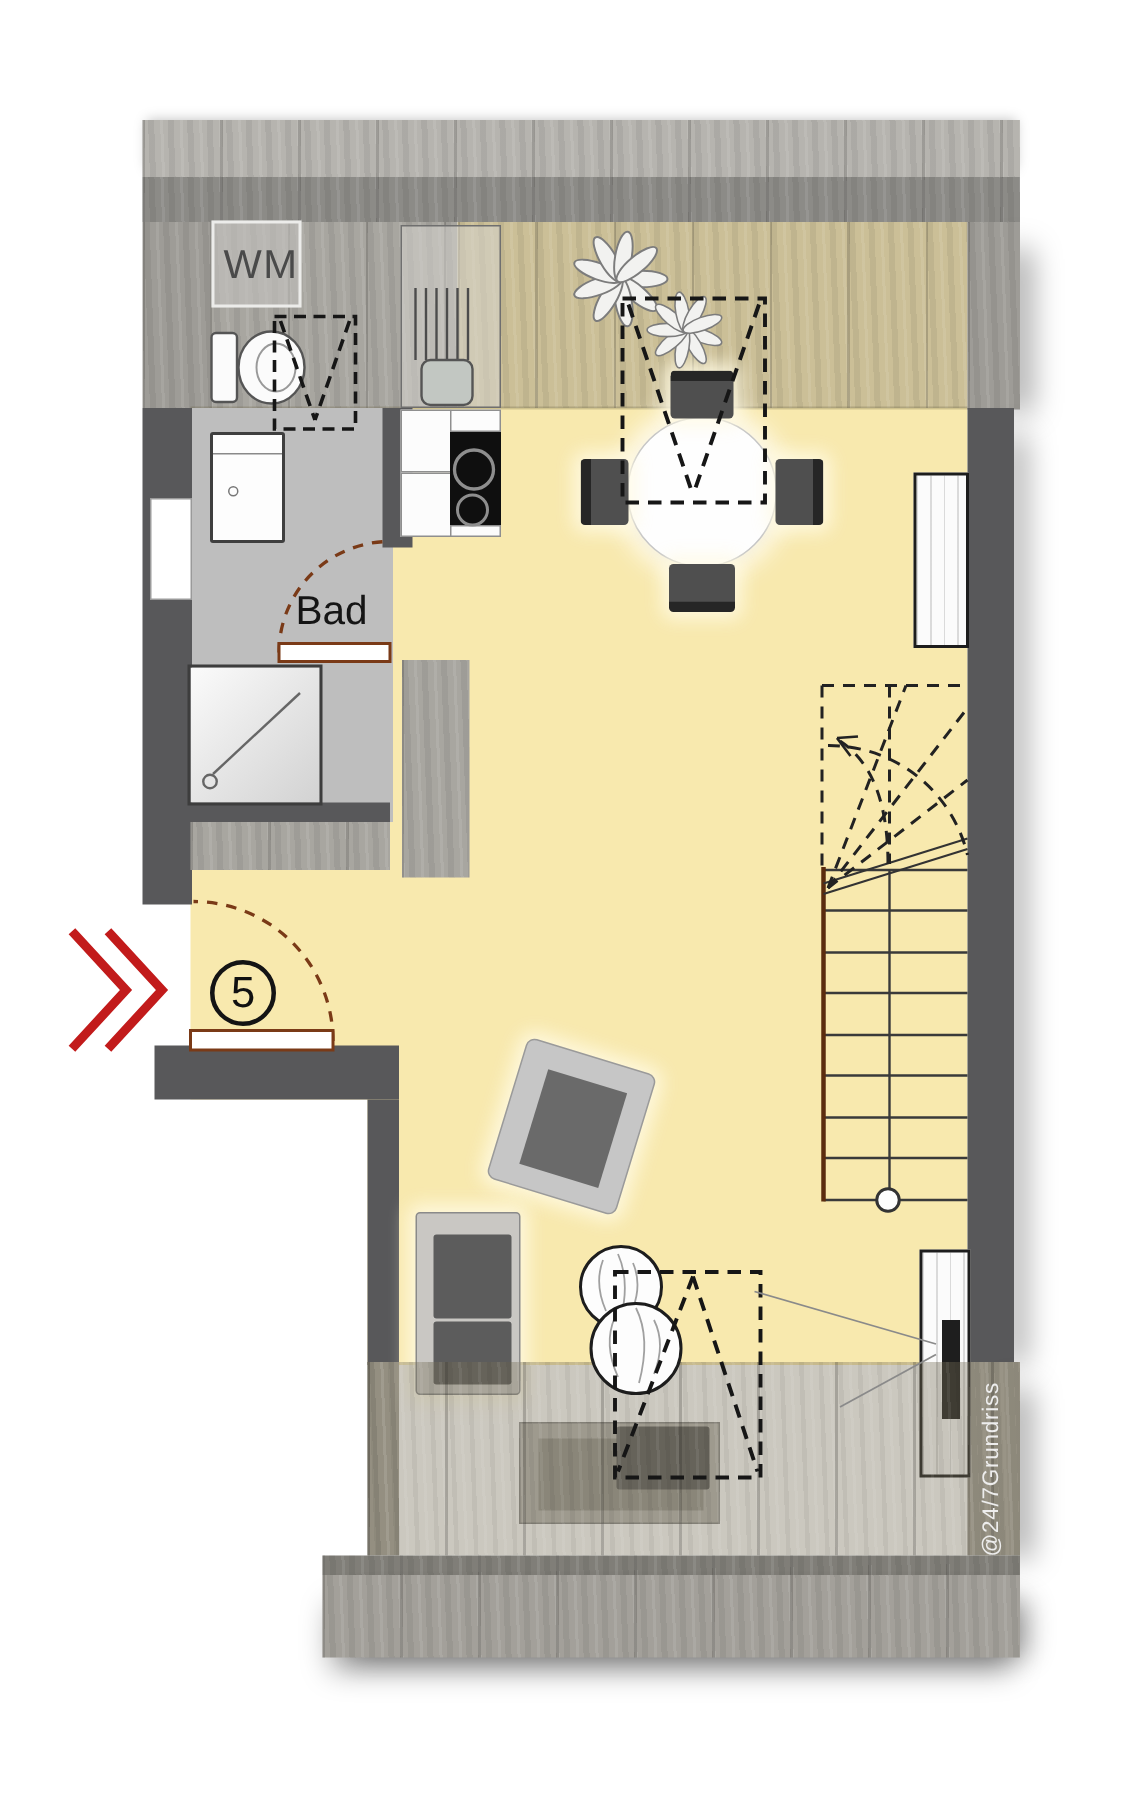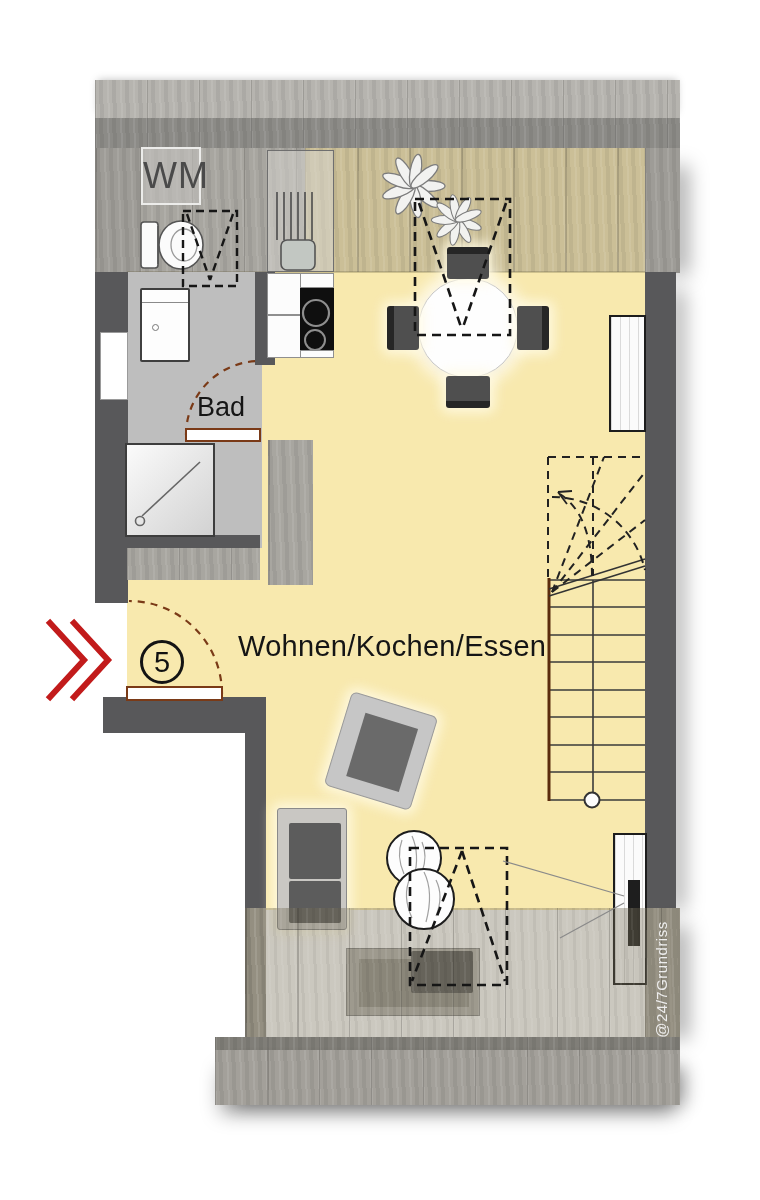--- a/index.html
+++ b/index.html
@@ -21,22 +21,22 @@
   .floor-main{background:#f8e9ae;}
   .floor-bath{background:#bebebe;}
   .wall{background:#58585a;}
   .wall-right-shadow{box-shadow:16px 10px 20px -8px rgba(0,0,0,.35);}
   .white-cut{background:#ffffff;}
   .slope-overlay{background-color:rgba(118,110,86,.38);
       background-image:repeating-linear-gradient(90deg, rgba(30,28,25,.22) 0 1.5px, rgba(0,0,0,0) 1.5px 52px),
       repeating-linear-gradient(88deg, rgba(255,255,255,.07) 0 2px, rgba(0,0,0,0) 2px 6px, rgba(0,0,0,.05) 6px 9px, rgba(0,0,0,0) 9px 13px);}
   .seam{background:rgba(100,92,60,.28);}
   
-  .wm-box{background:rgba(196,194,190,.62);border:2.5px solid #ececea;display:flex;align-items:center;justify-content:flex-start;
-          color:#4a4a4a;font-size:36px;letter-spacing:1px;}
+  .wm-box{background:rgba(196,194,190,.62);border:2.5px solid #ececea;display:flex;align-items:center;justify-content:flex-end;
+          color:#4a4a4a;font-size:27px;letter-spacing:1px;}
   .window{background:#ffffff;border:1px solid #9a9a9a;}
   .sink-cab{background:#fdfdfd;border:2px solid #3f3f3f;border-radius:2px;}
   .sink-knob{width:7px;height:7px;border-radius:50%;border:1.5px solid #777;left:10px;top:34px;}
   .sink-line{left:0;right:0;top:12px;height:0;border-top:1.3px solid #8a8a8a;}
   .shower{background:linear-gradient(135deg,#fbfbfb 0%,#e8e8e8 45%,#d2d2d2 100%);border:2.5px solid #3d3d3d;}
   .counter-upper{background:rgba(214,212,206,.55);border:1.5px solid #6f6f6f;}
   .cab{background:#fcfcfc;border:1.5px solid #8f8f8f;}
   .cooktop{background:#0f0f0f;}
   .glow{box-shadow:0 0 12px 5px rgba(255,250,228,.85);}
   .table-round{background:#fefefe;border:1px solid #c6c6c6;border-radius:50%;
@@ -275,19 +275,18 @@
       <line x1="462" y1="851" x2="505" y2="981"></line>
     </g>
 
     <g stroke="#8a8a8a" stroke-width="1.2">
       <line x1="503" y1="861" x2="624" y2="896"></line>
       <line x1="560" y1="938" x2="624" y2="903"></line>
     </g>
   </svg>
 
   <div class="lbl lbl-bad" style="left:197px;top:392px">Bad</div>
-  <div class="lbl lbl-main" style="left:238px;top:630px">Wohnen/Kochen/Essen</div>
   <div class="abs badge" style="left:140px;top:640px;width:44px;height:44px">
     <span>5</span>
   </div>
   <div class="watermark">@24/7Grundriss</div>
 
 </div>
 
 </body></html>

